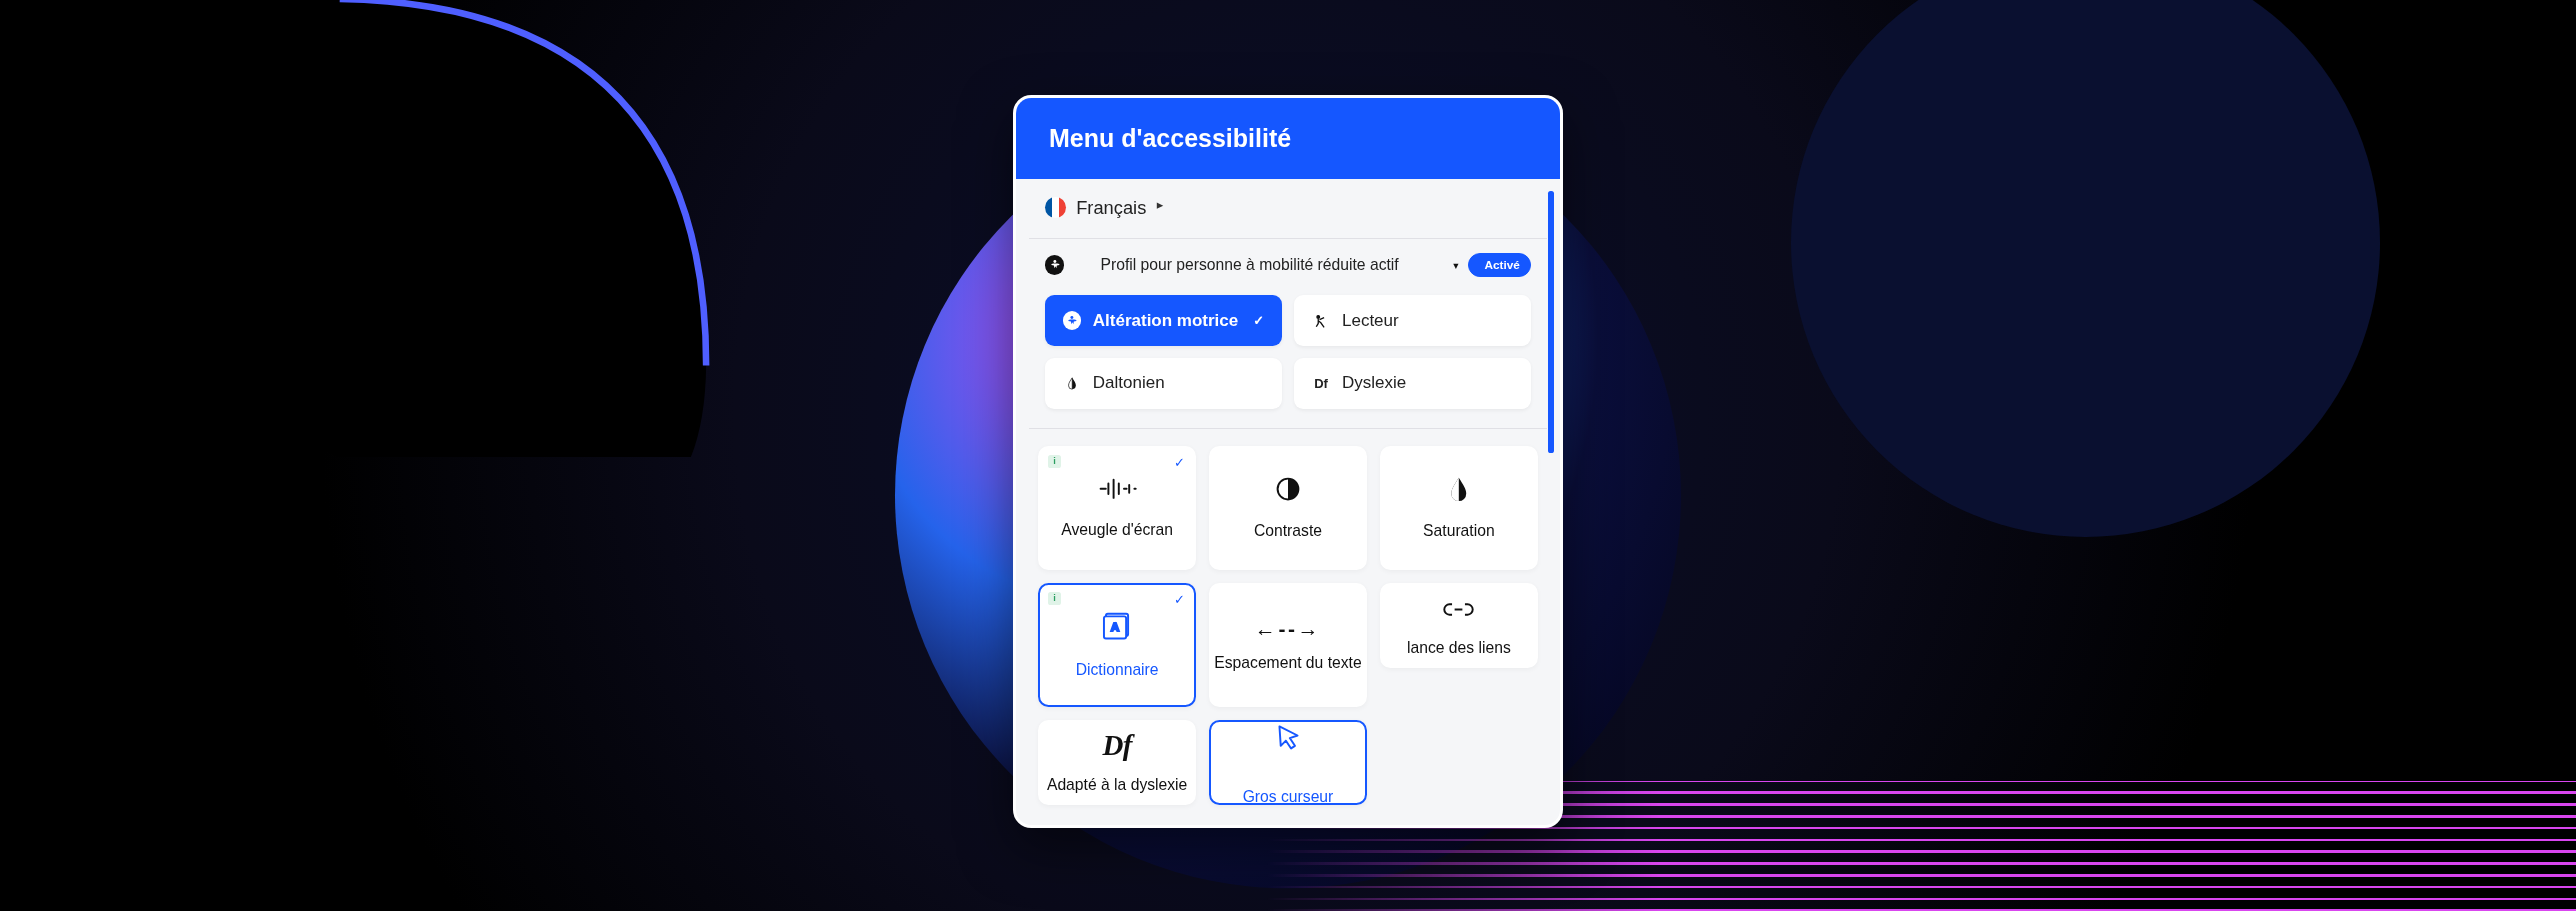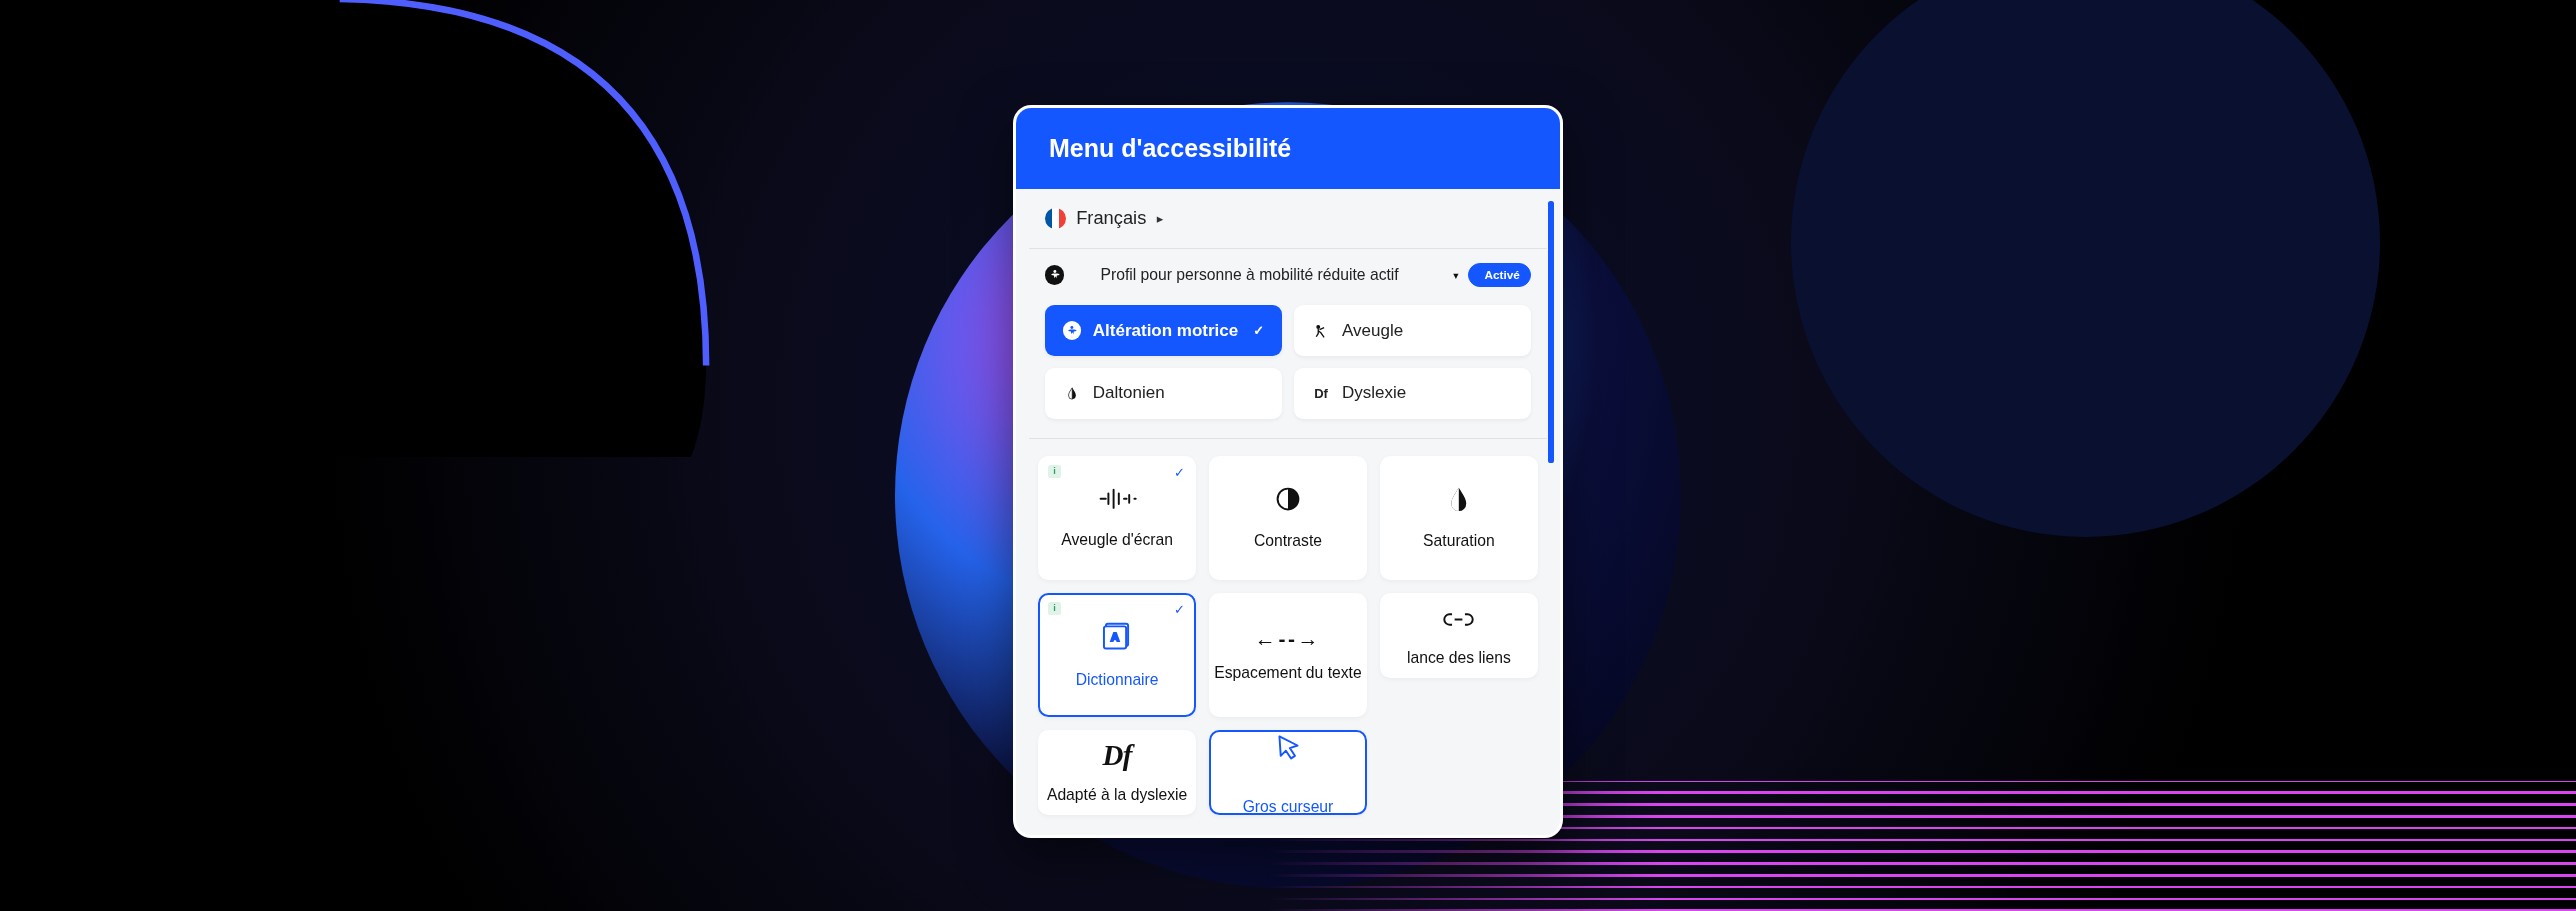--- a/index.html
+++ b/index.html
@@ -39,21 +39,21 @@
     .top-curve {
       position: absolute;
       top: -1.3px;
       left: -1.3px;
       width: 917px;
       height: 458px;
     }
     .widget {
       position: absolute;
       left: 50%;
-      top: 105px;
+      top: 95px;
       transform: translateX(-50%);
       width: 550px;
       background: #f5f6f8;
       border-radius: 18.3px;
       border: 3.3px solid #fff;
       overflow: hidden;
       box-shadow: 0 19.6px 52px rgba(0,0,0,0.5);
     }
     .widget-header {
       background: #1557ff;
@@ -70,21 +70,20 @@
       position: absolute;
       right: 6.5px;
       top: 11.8px;
       width: 5.2px;
       height: 262px;
       background: #1557ff;
       border-radius: 2.6px;
     }
     .lang-row {
       display: flex;
-      align-items: center;
       gap: 10.5px;
       padding: 18.3px 15.7px;
       border-bottom: 0.7px solid #e0e0e5;
     }
     .flag {
       width: 21px;
       height: 21px;
       border-radius: 50%;
       background: linear-gradient(90deg, #0055a4 33%, #fff 33%, #fff 66%, #ef4135 66%);
     }
@@ -295,21 +294,21 @@
         <span>Altération motrice</span>
         <span class="pc-check">✓</span>
       </div>
       <div class="profile-card">
         <span class="pc-icon">
           <svg width="15.7" height="15.7" viewBox="0 0 24 24" fill="none" stroke="#111" stroke-width="2">
               <circle cx="8" cy="6" r="2" fill="#111"></circle>
               <path d="M8 9v7l-3 5M8 12l4 3 5 7M10 10l7-3"></path>
             </svg>
         </span>
-        <span>Aveugle</span>
+        <span>Lecteur</span>
       </div>
       <div class="profile-card">
         <span class="pc-icon">
           <svg width="14.4" height="14.4" viewBox="0 0 24 24">
               <path d="M12 3 C8 9 6 12 6 16 a6 6 0 0 0 12 0 c0-4-2-7-6-13z" fill="#111"></path>
               <path d="M12 3 C8 9 6 12 6 16 a6 6 0 0 0 6 6 V3z" fill="#fff" stroke="#111" stroke-width="1"></path>
             </svg>
         </span>
         <span>Daltonien</span>
       </div>

